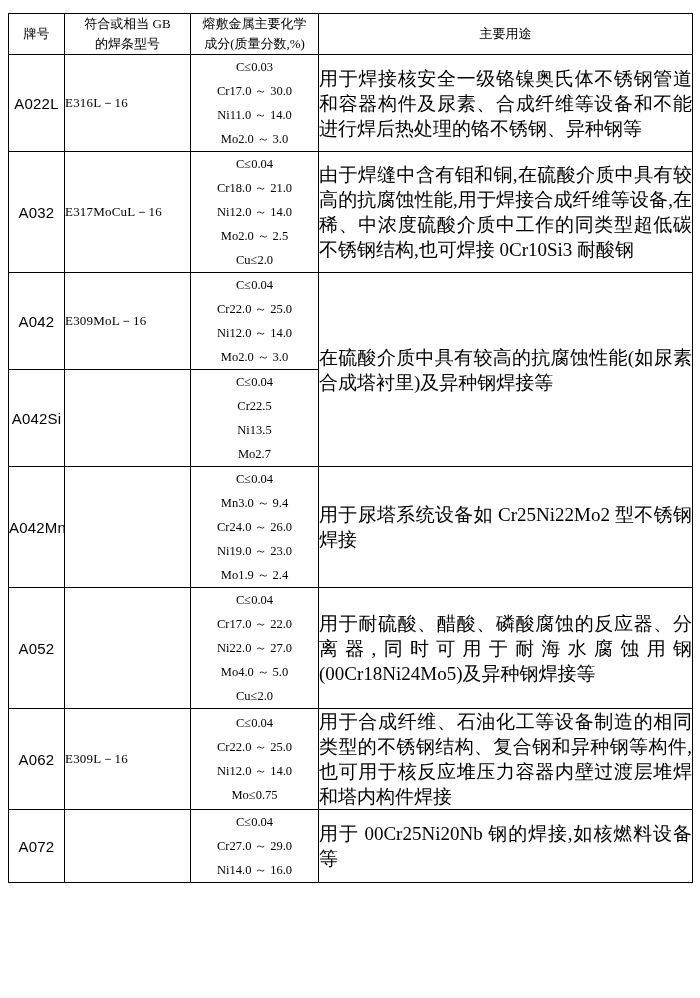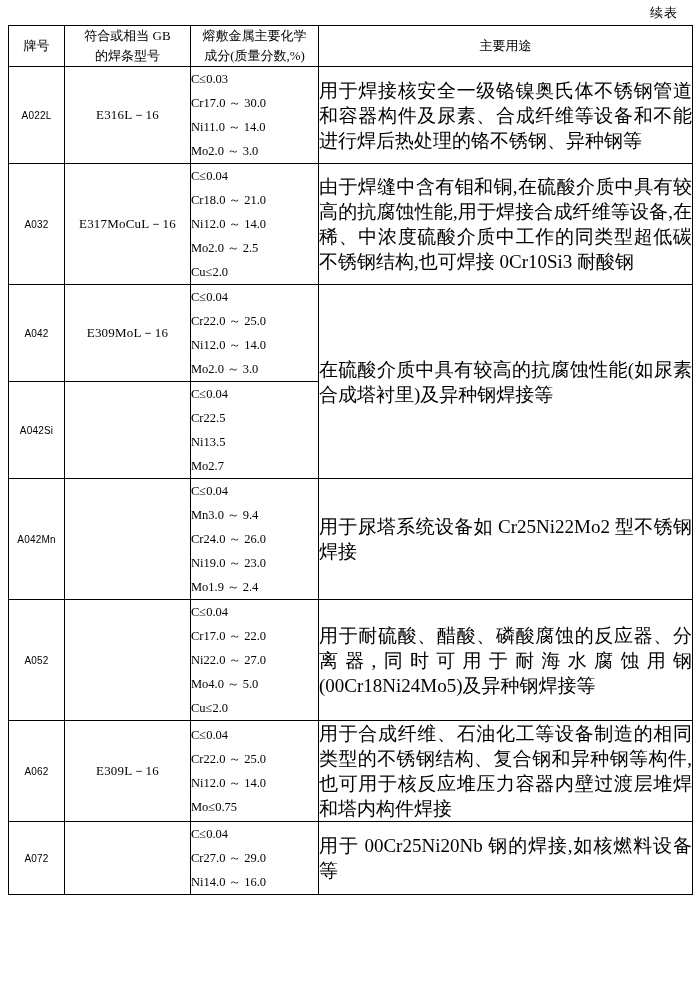--- a/index.html
+++ b/index.html
@@ -26,21 +26,21 @@
     text-align: right;
     font-size: 13px;
     line-height: 18px;
     padding-right: 14px;
     padding-top: 4px;
     letter-spacing: 1px;
   }
   table.main {
     border-collapse: collapse;
     width: 684px;
-    margin-top: 3px;
+    margin-top: 13px;
     table-layout: fixed;
   }
   table.main td, table.main th {
     border: 1px solid #000000;
     vertical-align: middle;
     font-weight: normal;
     padding: 0;
   }
   .c1 { width: 56px; }
   .c2 { width: 126px; }
@@ -54,31 +54,31 @@
     padding: 6px 4px;
   }
   .hdr-inner {
     display: block;
     text-align: center;
   }
   .hdr-line { display: block; }
 
   .grade {
     text-align: center;
-    font-size: 10px;
+    font-size: 15px;
     font-family: "Liberation Sans", "DejaVu Sans", sans-serif;
     letter-spacing: 0.2px;
   }
   .gb {
-    text-align: center;
     font-size: 13px;
     font-family: "Liberation Serif", "DejaVu Serif", serif;
     letter-spacing: 0.2px;
   }
   .comp {
+    text-align: center;
     font-size: 12.5px;
     line-height: 24px;
     padding: 8px 4px;
     font-family: "Liberation Serif", "DejaVu Serif", serif;
   }
   .comp div { white-space: nowrap; }
   .use {
     font-size: 19px;
     line-height: 25px;
     padding: 6px 10px 6px 12px;
@@ -86,21 +86,20 @@
     text-justify: inter-ideograph;
   }
   .use.center-use {
     vertical-align: middle;
   }
 </style>
 </head>
 <body>
 
 <div class="page">
-  <div class="cont-label">续表</div>
 
   <table class="main">
     <colgroup>
       <col class="c1">
         <col class="c2">
         <col class="c3">
         <col class="c4">
     </colgroup>
     <thead>
       <tr>

